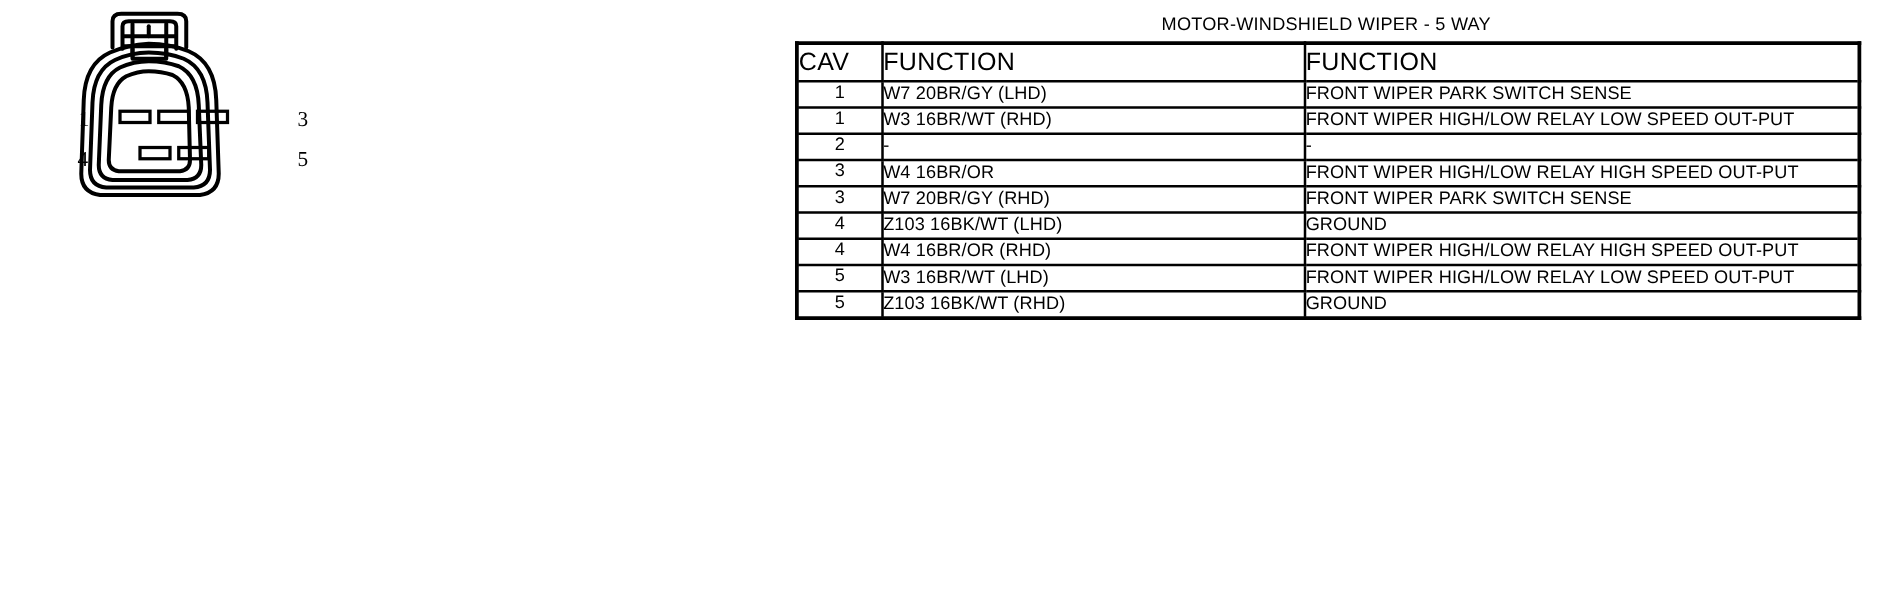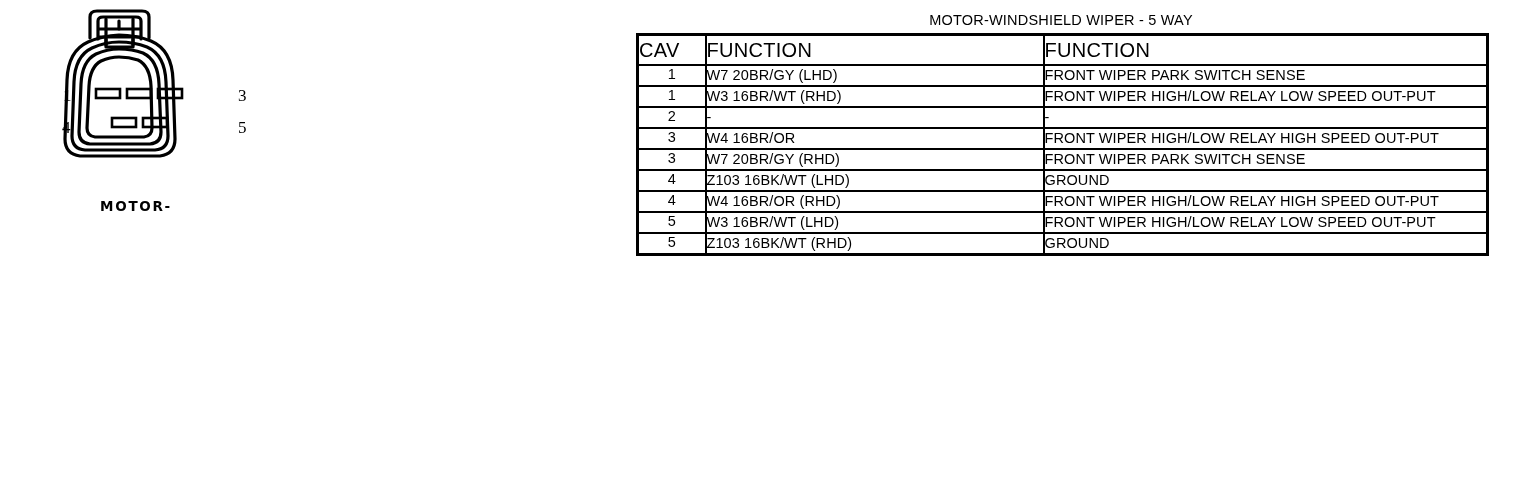--- a/index.html
+++ b/index.html
@@ -165,21 +165,20 @@
       </g>
     </svg>
 
     <span class="pin-label" id="pin-label-1">1</span>
     <span class="pin-label" id="pin-label-4">4</span>
     <span class="pin-label" id="pin-label-3">3</span>
     <span class="pin-label" id="pin-label-5">5</span>
   </div>
 
   <div id="connector-caption">
-    <div>MOTOR-</div>
   </div>
 </div>
 
 <div id="table-panel">
 
   <div id="table-title">MOTOR-WINDSHIELD WIPER - 5 WAY</div>
 
   <table id="cav-table">
     <colgroup>
       <col class="col-cav">

